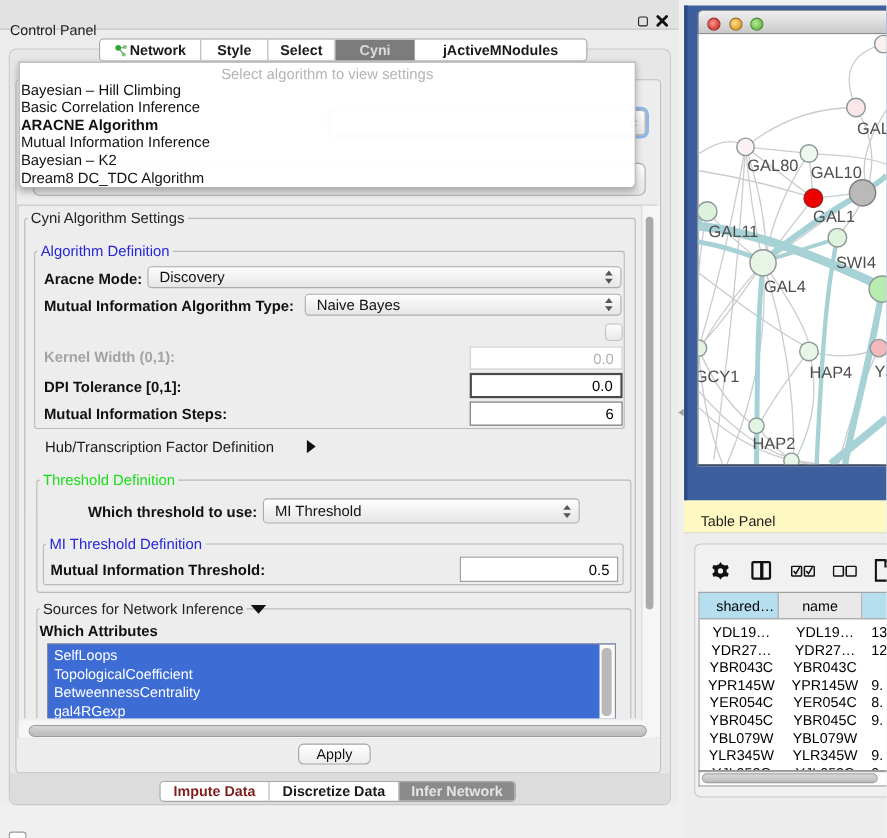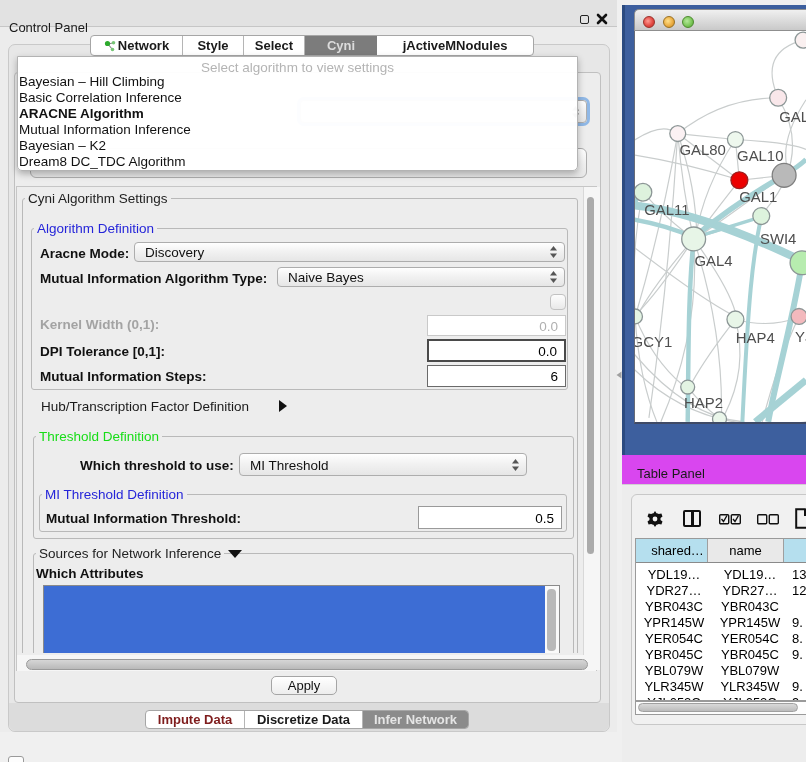--- a/index.html
+++ b/index.html
@@ -119,20 +119,23 @@
     <div class="grp" style="left:33px;top:553px;width:541px;height:115px;"></div>
     <div class="grplab" style="left:36px;top:547px;color:#222;">Sources for Network Inference</div>
     <svg class="abs" style="left:227px;top:549px;" width="16" height="10" viewBox="0 0 16 10">
         <path d="M1 1 L15 1 L8 9 Z" fill="#111"></path>
       </svg>
 
     <div class="abs b13" style="left:36px;top:566px;">Which Attributes</div>
 
     <div class="abs" style="left:43px;top:585px;width:517px;height:70px;background:#3d6dd4;border:1px solid #8a8a8a;">
       <div class="abs" style="left:459px;top:0;width:57px;height:72px;"></div>
+    </div>
+    <div class="abs" style="left:44px;top:586px;width:501px;height:68px;background:#3d6dd4;color:#fff;font-size:13px;">
+      <div style="padding:1px 0 0 5px;line-height:17px;">SelfLoops<br>TopologicalCoefficient<br>BetweennessCentrality<br>gal4RGexp</div>
     </div>
     <div class="abs" style="left:545px;top:586px;width:14px;height:68px;background:#fafafa;"></div>
     <div class="abs" style="left:547px;top:589px;width:9px;height:62px;background:#b9b9b9;border-radius:4px;"></div>
   </div>
 
   <div class="abs" style="left:17px;top:655px;width:579px;height:16px;background:#f6f6f6;"></div>
   <div class="abs" style="left:26px;top:659px;width:562px;height:11px;background:linear-gradient(#d6d6d6,#b9b9b9);border:1px solid #9a9a9a;border-radius:6px;"></div>
 
   <div class="abs" style="left:271px;top:676px;width:66px;height:19px;border:1px solid #a5a5a5;border-radius:5px;background:linear-gradient(#ffffff,#ededed);text-align:center;font-size:13px;line-height:18px;color:#111;">Apply</div>
 
@@ -256,21 +259,21 @@
       <text x="778" y="245">SWI4</text>
       <text x="713" y="267">GAL4</text>
       <text x="651" y="349">GCY1</text>
       <text x="755" y="345">HAP4</text>
       <text x="795" y="344" text-anchor="start">YJL</text>
       <text x="703" y="410">HAP2</text>
     </g>
   </svg>
 </div>
 
-<div class="abs" style="left:622px;top:455px;width:184px;height:30px;background:#d946ef;border-bottom:1px solid #d0d0d0;">
+<div class="abs" style="left:622px;top:455px;width:184px;height:30px;background:#fef9c3;border-bottom:1px solid #d0d0d0;">
   <div style="position:absolute;left:15px;top:11px;font-size:13px;color:#1a1a1a;">Table Panel</div>
 </div>
 <div class="abs" style="left:622px;top:485px;width:184px;height:277px;background:#ededed;"></div>
 <div class="abs" style="left:631px;top:494px;width:180px;height:231px;background:#f1f1f1;border:1px solid #c8c8c8;border-radius:6px 0 0 6px;">
 
   <svg class="abs" style="left:15px;top:16px;" width="16" height="16" viewBox="0 0 16 16">
     <path fill="#111" d="M8 0 L9.5 2.2 A6 6 0 0 1 11.8 3.1 L14.4 2.6 L15.5 5.4 L13.5 7 A6 6 0 0 1 13.5 9 L15.5 10.6 L14.4 13.4 L11.8 12.9 A6 6 0 0 1 9.5 13.8 L8 16 L6.5 13.8 A6 6 0 0 1 4.2 12.9 L1.6 13.4 L0.5 10.6 L2.5 9 A6 6 0 0 1 2.5 7 L0.5 5.4 L1.6 2.6 L4.2 3.1 A6 6 0 0 1 6.5 2.2 Z"></path>
     <circle cx="8" cy="8" r="2.4" fill="#f1f1f1"></circle>
   </svg>
   <div class="abs" style="left:51px;top:15px;width:18px;height:17px;border:2.5px solid #111;border-radius:2px;"></div>

